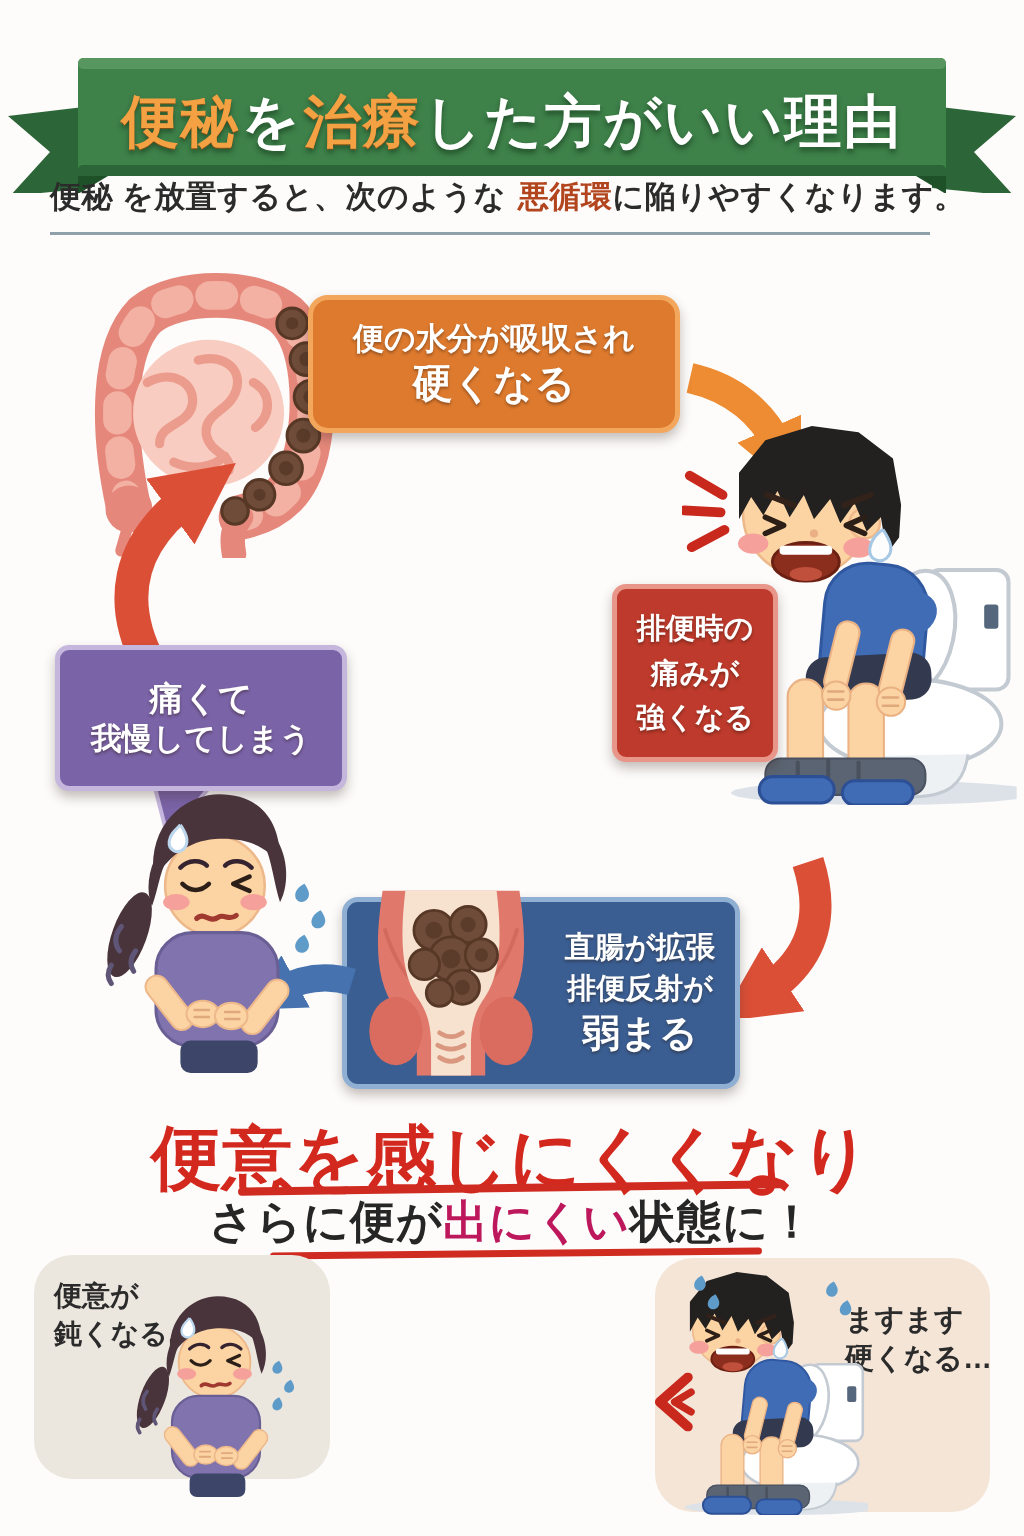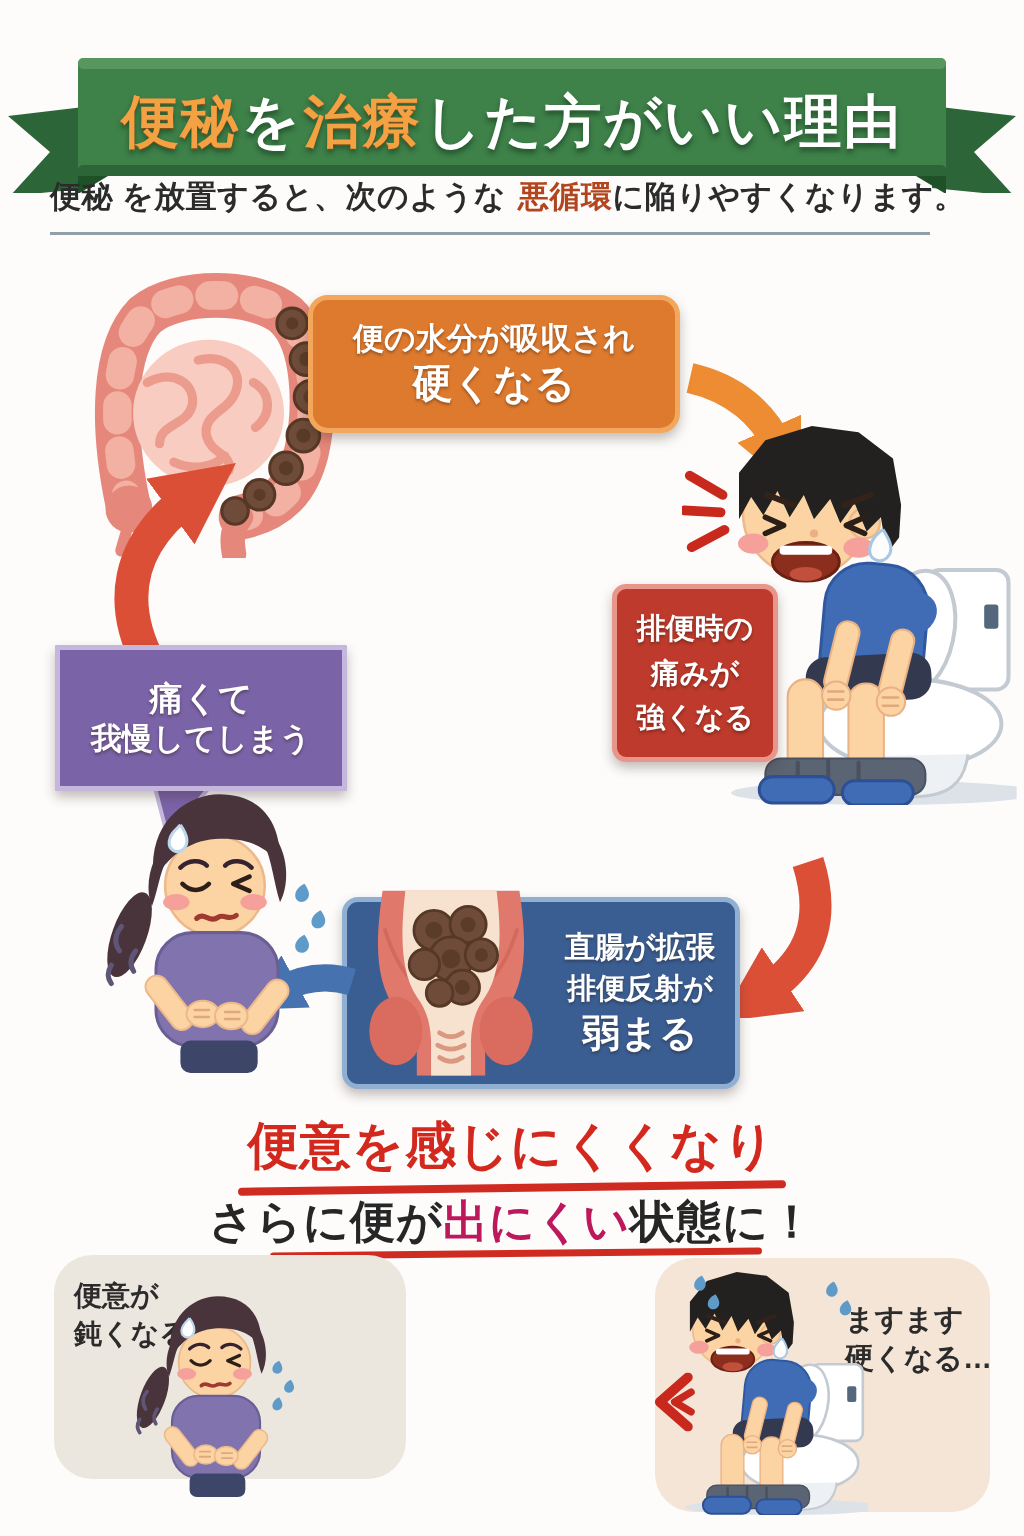--- a/index.html
+++ b/index.html
@@ -40,37 +40,37 @@
 
   .step3 { left:342px; top:897px; width:398px; height:192px; background:#3a5e92;
     border:5px solid #8fb0d3; border-radius:16px; flex-direction:row; z-index:4; }
   .step3 .txt { position:absolute; left:198px; top:0; width:190px; height:100%;
     display:flex; flex-direction:column; align-items:center; justify-content:center; gap:4px; }
   .step3 .l1 { font-size:30px; }
   .step3 .l2 { font-size:29px; }
   .step3 .l3 { font-size:38px; }
 
   .step4 { left:55px; top:645px; width:292px; height:146px; background:#7a63a6;
-    border:5px solid #c4b6dc; border-radius:1px; z-index:5; }
+    border:5px solid #c4b6dc; border-radius:14px; z-index:5; }
   .step4 .l1 { font-size:34px; }
   .step4 .l2 { font-size:31px; }
 
   
   .headline1 { position:absolute; left:0; top:1112px; width:1024px; text-align:center;
-    font-size:51px; font-weight:900; color:#d3281e; letter-spacing:1px; white-space:nowrap; }
+    font-size:70px; font-weight:900; color:#d3281e; letter-spacing:1px; white-space:nowrap; }
   .headline2 { position:absolute; left:0; top:1192px; width:1024px; text-align:center;
     font-size:45px; font-weight:900; color:#262626; letter-spacing:1px; white-space:nowrap; }
   .headline2 .h-red { color:#be185d; }
   .brush { position:absolute; background:#cf2b20; border-radius:4px; }
   .brush.u1 { left:238px; top:1184px; width:548px; height:8px; transform:rotate(-.8deg); }
   .brush.u2 { left:270px; top:1250px; width:492px; height:7px; transform:rotate(-.6deg); }
 
   
   .panel { position:absolute; border-radius:38px; }
-  .panel-left  { left:54px;  top:1255px; width:352px; height:224px; background:#ece7de; }
+  .panel-left  { left:34px;  top:1255px; width:296px; height:224px; background:#ece7de; }
   .panel-right { left:655px; top:1258px; width:335px; height:254px; background:#f4e5d7; }
   .panel-text { position:absolute; font-weight:900; color:#2b2b2b; line-height:1.35; white-space:nowrap; }
   .pl-text { left:20px; top:22px; font-size:28px; }
   .pr-text { left:190px; top:42px; font-size:29px; }
 
   .abs { position:absolute; }
 </style>
 </head>
 <body>
 

